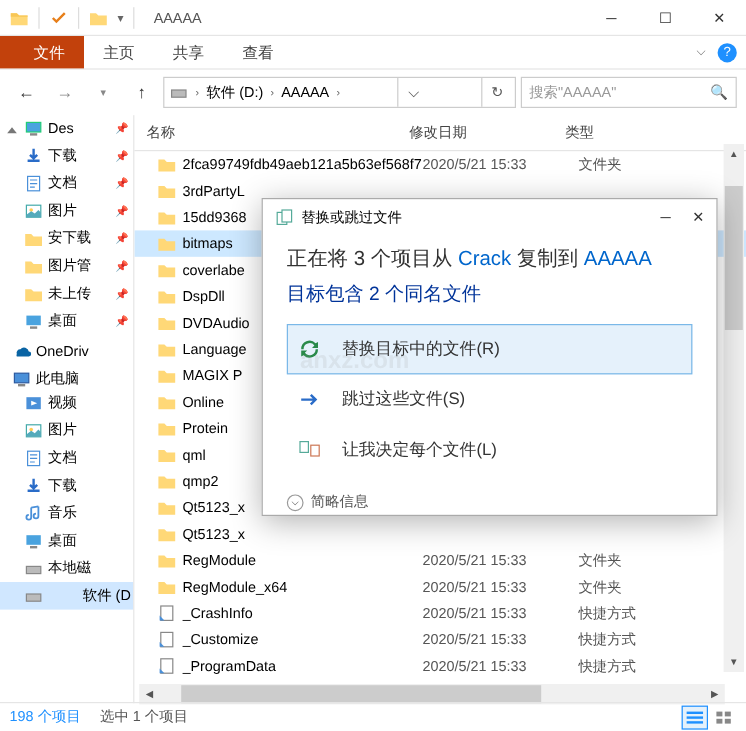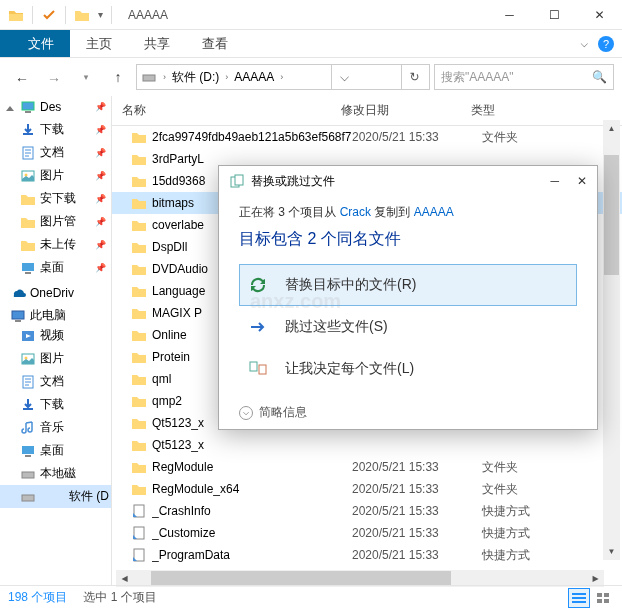--- a/index.html
+++ b/index.html
@@ -8,21 +8,21 @@
 .titlebar { height: 30px; display: flex; align-items: center; border-bottom: 1px solid #e5e5e5; }
 .tb-left { display: flex; align-items: center; gap: 8px; padding-left: 8px; }
 .tb-icon { width: 16px; height: 16px; display: flex; align-items: center; justify-content: center; }
 .tb-sep { width: 1px; height: 18px; background: #ddd; }
 .tb-title { margin-left: 8px; color: #555; }
 .tb-right { margin-left: auto; display: flex; }
 .tb-btn { width: 45px; height: 30px; display: flex; align-items: center; justify-content: center; color: #333; }
 
 .ribbon { height: 28px; display: flex; align-items: stretch; border-bottom: 1px solid #e5e5e5; }
 .rib-tab { padding: 0 16px; display: flex; align-items: center; font-size: 13px; color: #444; }
-.rib-tab.file { background: #0369a1; color: #fff; padding-left: 28px; }
+.rib-tab.file { background: #c2410c; color: #fff; padding-left: 28px; }
 .rib-right { margin-left: auto; display: flex; align-items: center; padding-right: 8px; gap: 10px; }
 .chevron { font-size: 10px; color: #666; }
 .help-icon { width: 16px; height: 16px; border-radius: 50%; background: #1e90ff; color: #fff; display: flex; align-items: center; justify-content: center; font-size: 11px; }
 
 .addressbar { height: 38px; display: flex; align-items: center; gap: 4px; padding: 4px 8px; }
 .nav-btn { width: 28px; height: 28px; border-radius: 3px; display: flex; align-items: center; justify-content: center; color: #888; font-size: 14px; }
 .nav-btn.enabled { color: #333; }
 .breadcrumb { flex: 1; height: 26px; border: 1px solid #ccc; display: flex; align-items: center; padding: 0 2px; }
 .bc-icon { width: 20px; display: flex; align-items: center; justify-content: center; }
 .bc-seg { padding: 0 2px; display: flex; align-items: center; }
@@ -66,21 +66,21 @@
 .sb-views { margin-left: auto; display: flex; gap: 2px; }
 .sb-view { width: 22px; height: 20px; border: 1px solid transparent; display: flex; align-items: center; justify-content: center; }
 .sb-view.active { border-color: #1e90ff; background: #e5f1fb; }
 
 
 .dialog { position: absolute; left: 218px; top: 165px; width: 380px; height: 265px; background: #fff; border: 1px solid #aaa; box-shadow: 0 5px 25px rgba(0,0,0,0.3); }
 .dlg-title { height: 30px; display: flex; align-items: center; padding: 0 10px; font-size: 12px; }
 .dlg-title-icon { width: 16px; height: 16px; margin-right: 6px; }
 .dlg-title-right { margin-left: auto; display: flex; gap: 18px; color: #333; }
 .dlg-body { padding: 8px 20px; }
-.dlg-sub { font-size: 12px; color: #333; margin-bottom: 8px; }
+.dlg-sub { font-size: 17px; color: #333; margin-bottom: 8px; }
 .dlg-sub .lnk { color: #0066cc; }
 .dlg-heading { font-size: 16px; color: #003399; margin: 6px 0 14px; }
 .dlg-option { display: flex; align-items: center; padding: 10px 8px; gap: 16px; font-size: 14px; color: #333; }
 .dlg-option.hover { background: #e5f1fb; border: 1px solid #7ab8e8; padding: 9px 7px; }
 .dlg-opt-icon { width: 22px; height: 22px; display: flex; align-items: center; justify-content: center; }
 .dlg-more { margin-top: 14px; display: flex; align-items: center; gap: 6px; color: #555; font-size: 12px; }
 .dlg-chev { width: 14px; height: 14px; border: 1px solid #999; border-radius: 50%; display: flex; align-items: center; justify-content: center; font-size: 8px; }
 
 .watermark { position: absolute; left: 250px; top: 290px; font-size: 20px; color: rgba(150,150,150,0.15); font-weight: bold; pointer-events: none; }
 

